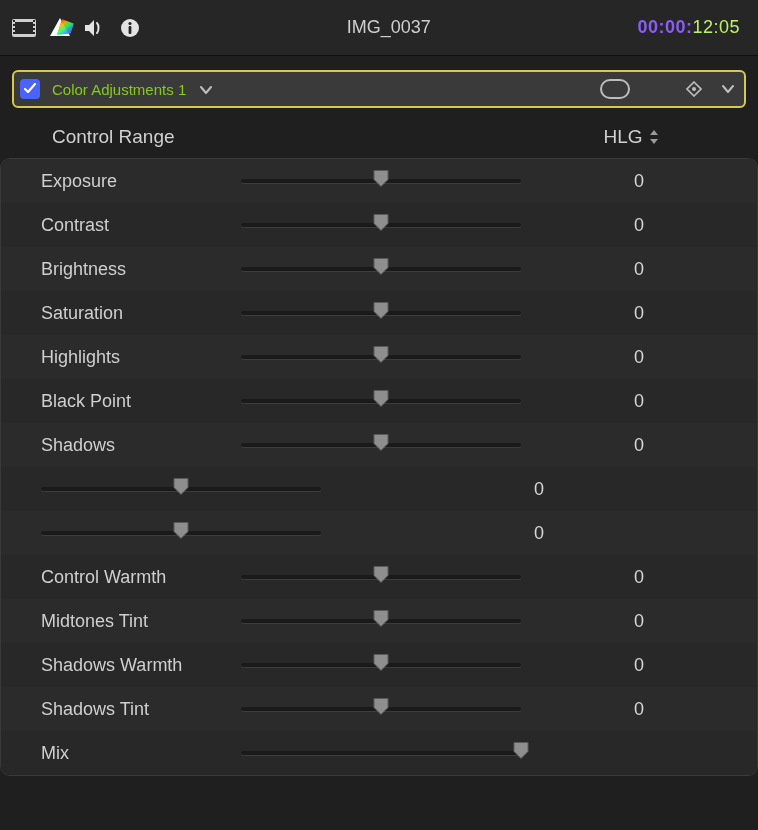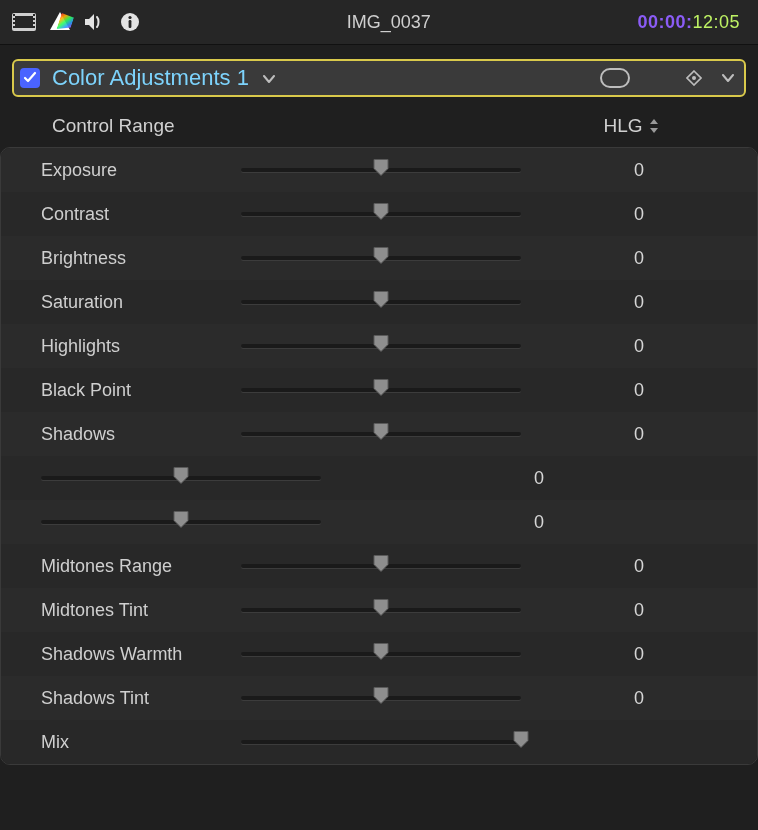--- a/index.html
+++ b/index.html
@@ -8,21 +8,21 @@
       height: 830px;
       background: #1f1f1f;
       font-family: -apple-system, "Helvetica Neue", Arial, sans-serif;
       color: #c9c9c9;
       overflow: hidden;
       font-size: 18px;
     }
 
     
     .header {
-      height: 45px;
+      height: 56px;
       display: flex;
       align-items: center;
       padding: 0 18px 0 12px;
       background: #262626;
       border-bottom: 1px solid #111;
     }
     .header-icons { display: flex; align-items: center; gap: 14px; }
     .header-icons .ic { display: flex; align-items: center; justify-content: center; color: #cfcfcf; }
     .header-icons svg { display: block; }
     .prism {
@@ -58,21 +58,21 @@
       align-items: center;
       padding: 0 10px 0 6px;
       gap: 10px;
     }
     .chk {
       width: 20px; height: 20px; border-radius: 4px;
       background: #4a63ff;
       display: flex; align-items: center; justify-content: center;
     }
     .chk svg { display: block; }
-    .effect-name { color: #7dd3fc; font-size: 22px; margin-left: 2px; }
+    .effect-name { color: #84cc16; font-size: 15px; margin-left: 2px; }
     .effect-caret { margin-left: 4px; color: #bdbdbd; }
     .eff-spacer { flex: 1; }
     .eff-ic { color: #bdbdbd; display: flex; align-items: center; }
 
     
     .ctl-range {
       height: 42px;
       display: flex; align-items: center;
       padding: 0 12px 0 52px;
       color: #d0d0d0;
@@ -287,21 +287,21 @@
     <div class="row">
       <div class="slider-wrap">
         <div class="track"></div>
         <div class="thumb" style="left: 50%;"><svg width="18" height="20" viewBox="0 0 18 20">
             <path d="M2 2h14v9l-7 7-7-7z" fill="#8e8e8e" stroke="#5a5a5a" stroke-width="1"></path>
           </svg></div>
       </div>
       <div class="val-col">0</div>
     </div>
     <div class="row">
-      <div class="row-label">Midtones Range</div>
+      <div class="row-label">Control Warmth</div>
       <div class="slider-wrap">
         <div class="track"></div>
         <div class="thumb" style="left: 50%;"><svg width="18" height="20" viewBox="0 0 18 20">
             <path d="M2 2h14v9l-7 7-7-7z" fill="#8e8e8e" stroke="#5a5a5a" stroke-width="1"></path>
           </svg></div>
       </div>
       <div class="val-col">0</div>
     </div>
     <div class="row">
       <div class="row-label">Midtones Tint</div>

